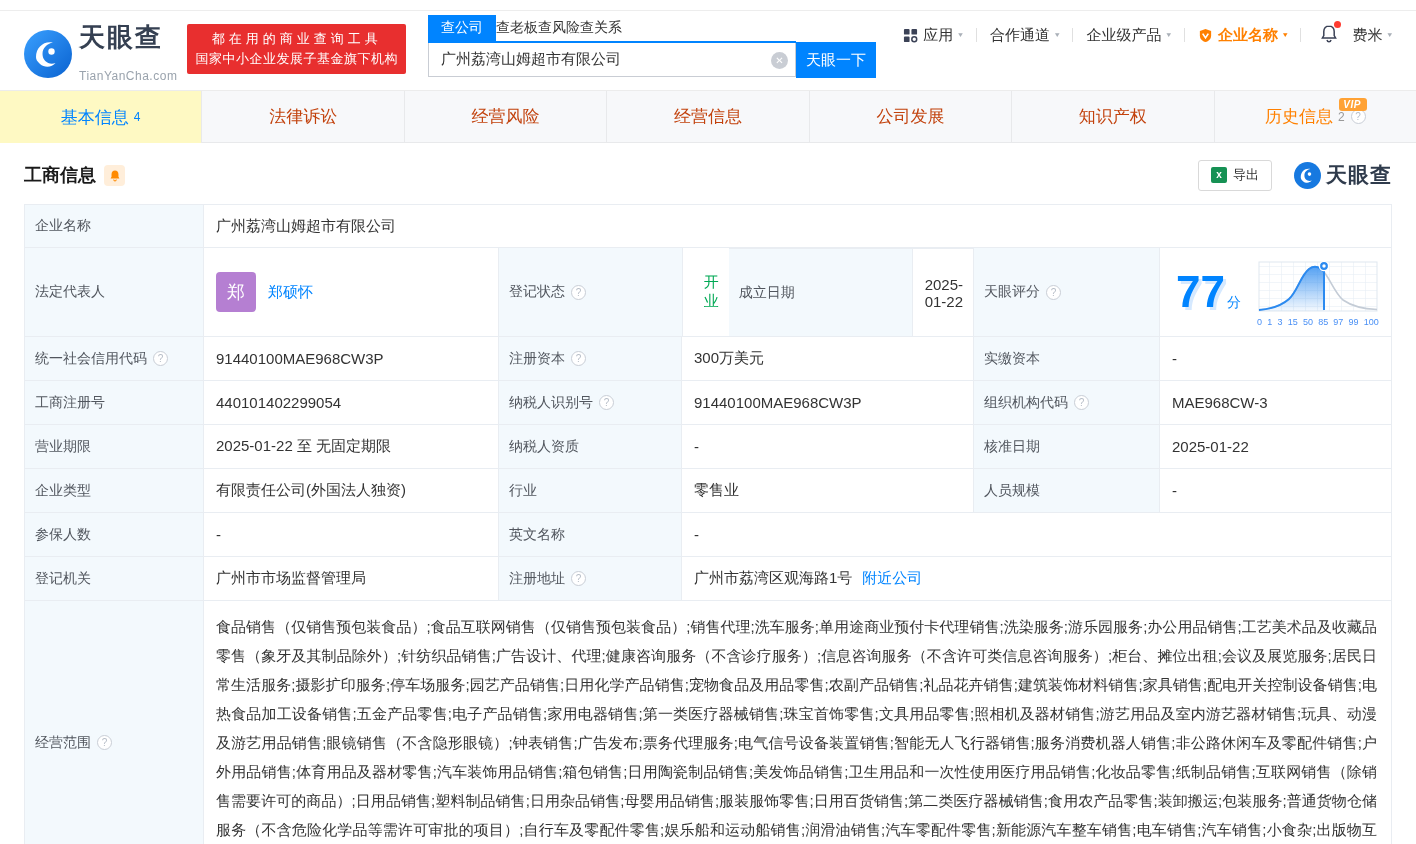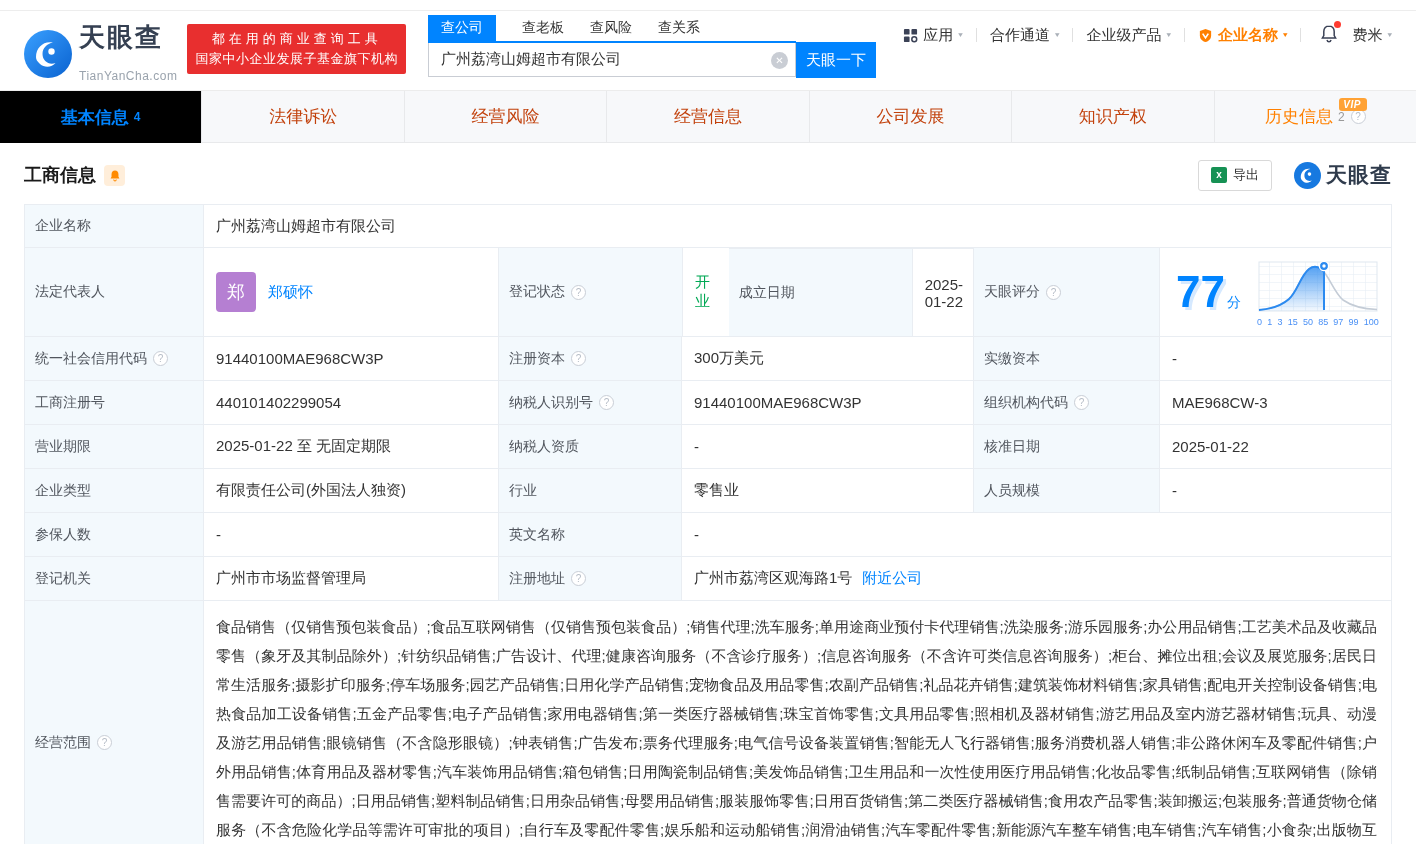--- a/index.html
+++ b/index.html
@@ -14,42 +14,42 @@
   
   .header{display:flex;align-items:flex-start;padding:24px 24px 0 24px;height:90px;}
   .logo{display:flex;align-items:center;cursor:pointer;}
   .logo-text{margin-left:7px;}
   .logo-title{font-size:26px;font-weight:bold;color:#354052;line-height:1;letter-spacing:2px;}
   .logo-sub{font-size:12px;color:#9aa3ad;letter-spacing:.5px;margin-top:19px;font-weight:normal;}
   .banner{margin-left:10px;background:var(--red);color:#fff;border-radius:2px;padding:5px 8px;text-align:center;height:50px;}
   .banner .l1{font-size:13px;letter-spacing:4px;line-height:20px;}
   .banner .l2{font-size:13px;letter-spacing:.5px;line-height:20px;}
   .search-block{margin-left:22px;width:448px;margin-top:-9px;}
-  .search-tabs{display:flex;align-items:flex-end;gap:26px;border-bottom:2px solid var(--accent);width:368px;font-size:14px;}
+  .search-tabs{display:flex;align-items:flex-end;border-bottom:2px solid var(--accent);width:368px;font-size:14px;}
   .search-tab{padding:4px 0;color:#333;cursor:pointer;}
   .search-tab.active{background:var(--accent);color:#fff;padding:4px 13px;}
   .search-row{display:flex;}
   .search-input-wrap{position:relative;width:368px;}
   .search-input{width:100%;height:34px;border:1px solid #c9cdd4;border-top:none;padding:0 32px 0 12px;font-size:15px;color:#333;outline:none;}
   .clear-icon{position:absolute;right:8px;top:9px;width:17px;height:17px;border-radius:50%;background:#c9cdd4;color:#fff;font-size:10px;line-height:17px;text-align:center;cursor:pointer;}
   .search-btn{width:80px;height:36px;margin-top:-1px;background:var(--accent);color:#fff;border:none;font-size:15px;cursor:pointer;}
   .top-nav{margin-left:auto;display:flex;align-items:center;margin-top:0;font-size:15px;color:#333;}
   .nav-item{display:flex;align-items:center;gap:5px;cursor:pointer;white-space:nowrap;}
   .nav-sep{width:1px;height:14px;background:#e0e0e0;margin:0 13px;}
   .caret{font-size:9px;color:#aab0b8;transform:scaleY(.8);}
   .member{color:var(--orange);font-weight:bold;}
   .member .caret{color:var(--orange);}
   .bell-wrap{position:relative;margin:0 6px;cursor:pointer;}
   .bell-dot{position:absolute;top:-3px;right:-3px;width:7px;height:7px;border-radius:50%;background:#ff3b30;}
 
   
   .main-tabs{display:flex;height:53px;border-top:1px solid #ececec;}
   .main-tab{flex:1;display:flex;align-items:center;justify-content:center;background:#f7f8fa;border-right:1px solid #e8e9eb;border-bottom:1px solid #e8e9eb;font-size:17px;color:#c2410c;cursor:pointer;position:relative;}
   .main-tab:last-child{border-right:none;}
-  .main-tab.active{background:#000000;border-bottom:none;color:var(--accent);font-weight:bold;}
+  .main-tab.active{background:#fef9c3;border-bottom:none;color:var(--accent);font-weight:normal;}
   .tab-count{font-size:12px;margin-left:5px;color:var(--accent);}
   .main-tab.history{color:var(--orange);}
   .main-tab.history .tab-count{color:#999;}
   .help-icon{display:inline-block;width:15px;height:15px;border:1px solid #c9ced6;border-radius:50%;color:#b6bdc7;font-size:10px;line-height:13px;text-align:center;margin-left:6px;vertical-align:1px;cursor:pointer;background:#fff;}
   .vip-badge{position:absolute;top:7px;left:calc(50% + 24px);background:#ffa235;color:#fff;font-size:10px;font-style:italic;font-weight:bold;padding:1px 6px 1px 4px;border-radius:3px;letter-spacing:.5px;}
 
   
   .section-head{display:flex;align-items:center;margin:15px 24px 12px 24px;height:34px;}
   .section-title{font-size:18px;font-weight:bold;color:#1a1a1a;}
   .bell-badge{width:21px;height:21px;background:#ffeeda;border-radius:4px;margin-left:8px;display:flex;align-items:center;justify-content:center;cursor:pointer;}
@@ -65,21 +65,21 @@
   .t-row:last-child{border-bottom:none;}
   .t-row > div + div{border-left:1px solid var(--border);}
   .t-label{background:var(--label-bg);color:var(--label-text);font-size:14px;padding:0 8px 0 10px;display:flex;align-items:center;flex-shrink:0;}
   .t-value{font-size:15px;color:#333;padding:0 10px 0 12px;display:flex;align-items:center;}
   .c1{width:178px;} .c2{width:295px;} .c3{width:183px;} .c4{width:292px;} .c5{width:186px;} .c6{flex:1;}
   .h-std{min-height:44px;}
   .mid-col{width:475px;display:flex;flex-direction:row;}
   .sub-row{display:flex;flex:1;}
   .sub-row + .sub-row{border-top:1px solid var(--border);}
   .sub-row .t-label{width:183px;}
-  .sub-row .t-value{flex:1;border-left:1px solid var(--border);}
+  .sub-row .t-value{flex:1;border-left:1px solid var(--border);text-align:right;}
   .grow{flex:1;}
   .status-open{color:var(--green);}
   .link{color:var(--accent);cursor:pointer;text-decoration:none;}
   .avatar{width:40px;height:40px;border-radius:4px;background:var(--purple);color:#fff;font-size:18px;display:flex;align-items:center;justify-content:center;margin-right:12px;cursor:pointer;flex-shrink:0;}
   .score-cell{display:flex;align-items:center;gap:16px;padding-left:16px;}
   .score-num{font-size:44px;font-weight:bold;color:var(--accent);line-height:1;text-shadow:3px 3px 0 #d5e9ff;}
   .score-unit{font-size:14px;color:var(--accent);margin-left:2px;}
   .score-chart{display:flex;flex-direction:column;}
   .axis-row{display:flex;justify-content:space-between;width:122px;font-size:9px;color:#4a90f5;margin-top:1px;}
   .scope-value{padding:11px 14px 11px 12px;font-size:15px;line-height:29px;text-align:justify;color:#333;}

